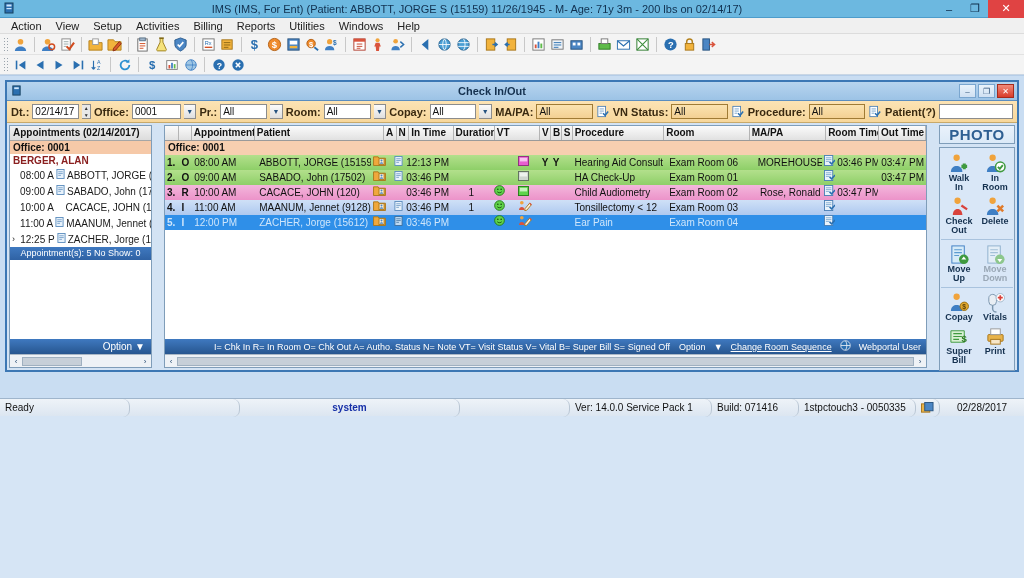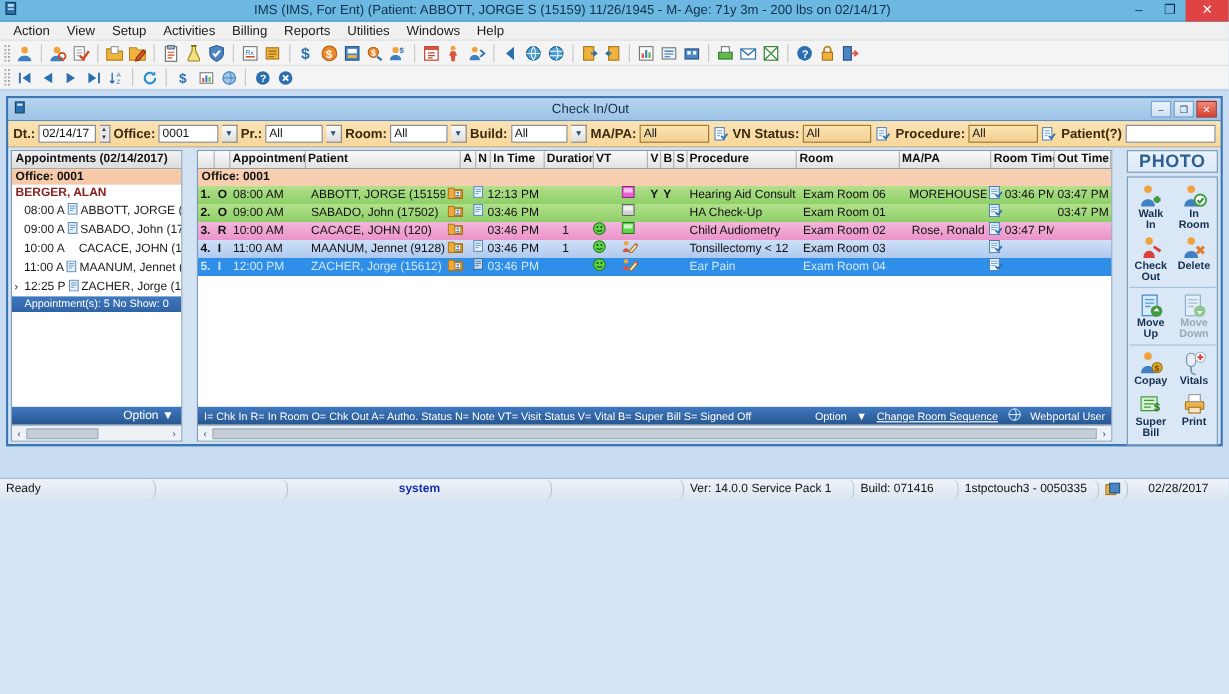--- a/index.html
+++ b/index.html
@@ -46,21 +46,21 @@
   
   .workspace { flex: 1; background: #c9ddf2; padding: 4px 3px 0 3px; position: relative;
                border-top: 1px solid #b5cde8; }
 
   
   .child { position: absolute; left: 5px; top: 4px; right: 5px; bottom: 26px;
            border: 2px solid #3c77b4; background: #d3e3f4; display: flex; flex-direction: column; }
   .child-title { height: 19px; background: linear-gradient(#b7d4ee, #9cc3e6);
                  display: flex; align-items: center; border-bottom: 1px solid #5a8dc0; }
   .child-title .cticon { width: 18px; text-align: center; color: #1c3f6e; font-size: 10px; }
-  .child-title .cttext { flex: 1; text-align: center; font-size: 11px; color: #15314f; font-weight: normal; }
+  .child-title .cttext { flex: 1; text-align: center; font-size: 11px; color: #15314f; font-weight: bold; }
   .cbtns { display: flex; gap: 2px; padding-right: 3px; }
   .cbtn { width: 17px; height: 14px; border: 1px solid #7aa6cf; background: linear-gradient(#eaf3fb,#cfe0f2);
           display: flex; align-items: center; justify-content: center; font-size: 8px; color: #2b4f75; }
   .cbtn.close { background: linear-gradient(#f08a7a,#d93c2a); border-color: #a52b1c; color: #fff; }
 
   
   .filterbar { height: 22px; background: linear-gradient(#fce3b4, #f7d79b);
                border-bottom: 1px solid #c8a96a; display: flex; align-items: center;
                padding: 0 4px; gap: 3px; white-space: nowrap; }
   .flabel { font-size: 11px; color: #3a2a10; font-weight: bold; }
@@ -118,21 +118,21 @@
   .gband2 { height: 14px; background: #fadcc2; font-size: 10px; font-weight: bold; color: #111;
             padding-left: 3px; line-height: 14px; position: relative; }
   .gband2 .min { position: absolute; left: 327px; font-weight: normal; }
   .r-green { background: linear-gradient(#b3e08c,#8ecf68); }
   .r-pink  { background: linear-gradient(#f3b6dc,#ec93c9); }
   .r-blue  { background: linear-gradient(#cfe0f7,#aec9ef); }
   .r-sel   { background: #2f8fe8; color: #cfe6fb; }
   .gfill { flex: 1; background: #fff; }
   .gopt { height: 15px; background: linear-gradient(#3f79c0,#27568f); color: #fff; font-size: 9px;
           display: flex; align-items: center; padding: 0 5px; gap: 8px; }
-  .gopt .leg { flex: 1; white-space: nowrap; overflow: hidden; }
+  .gopt .leg { flex: 1; white-space: nowrap; overflow: hidden; margin-left: 44px; }
   .gopt u { text-decoration: underline; }
   .gsb { height: 13px; background: #eef2f6; border-top: 1px solid #aab8c6; display: flex;
          align-items: center; font-size: 8px; color: #2b4f75; }
 
   
   .rightpane { width: 76px; display: flex; flex-direction: column; gap: 3px; }
   .photo { height: 118px; border: 1px solid #7f9db9; background: linear-gradient(#eaf2fb,#dbe9f7);
            display: flex; align-items: center; justify-content: center;
            font-size: 15px; font-weight: bold; color: #2e5f92; letter-spacing: 0.5px; }
   .actions { flex: 1; border: 1px solid #7f9db9; background: #d9e7f7; padding: 3px 1px;
@@ -507,21 +507,21 @@
         <span class="ddn">▼</span>
 
         <span class="flabel">Pr.:</span>
         <span class="fin" style="width:48px">All</span>
         <span class="ddn">▼</span>
 
         <span class="flabel">Room:</span>
         <span class="fin" style="width:48px">All</span>
         <span class="ddn">▼</span>
 
-        <span class="flabel">Build:</span>
+        <span class="flabel">Copay:</span>
         <span class="fin" style="width:48px">All</span>
         <span class="ddn">▼</span>
 
         <span class="flabel">MA/PA:</span>
         <span class="fin amber" style="width:58px">All</span>
         <span class="lkp">
             <svg width="12" height="13" viewBox="0 0 14 14">
               <rect x="1" y="1" width="9" height="12" fill="#fff" stroke="#4a7fb5"></rect>
               <path d="M3 4h5M3 6.5h5M3 9h3" stroke="#6a9cc8" stroke-width="1"></path>
               <path d="M7 9l2.5 2.5L13 7" stroke="#2a6fb0" stroke-width="1.8" fill="none"></path>

